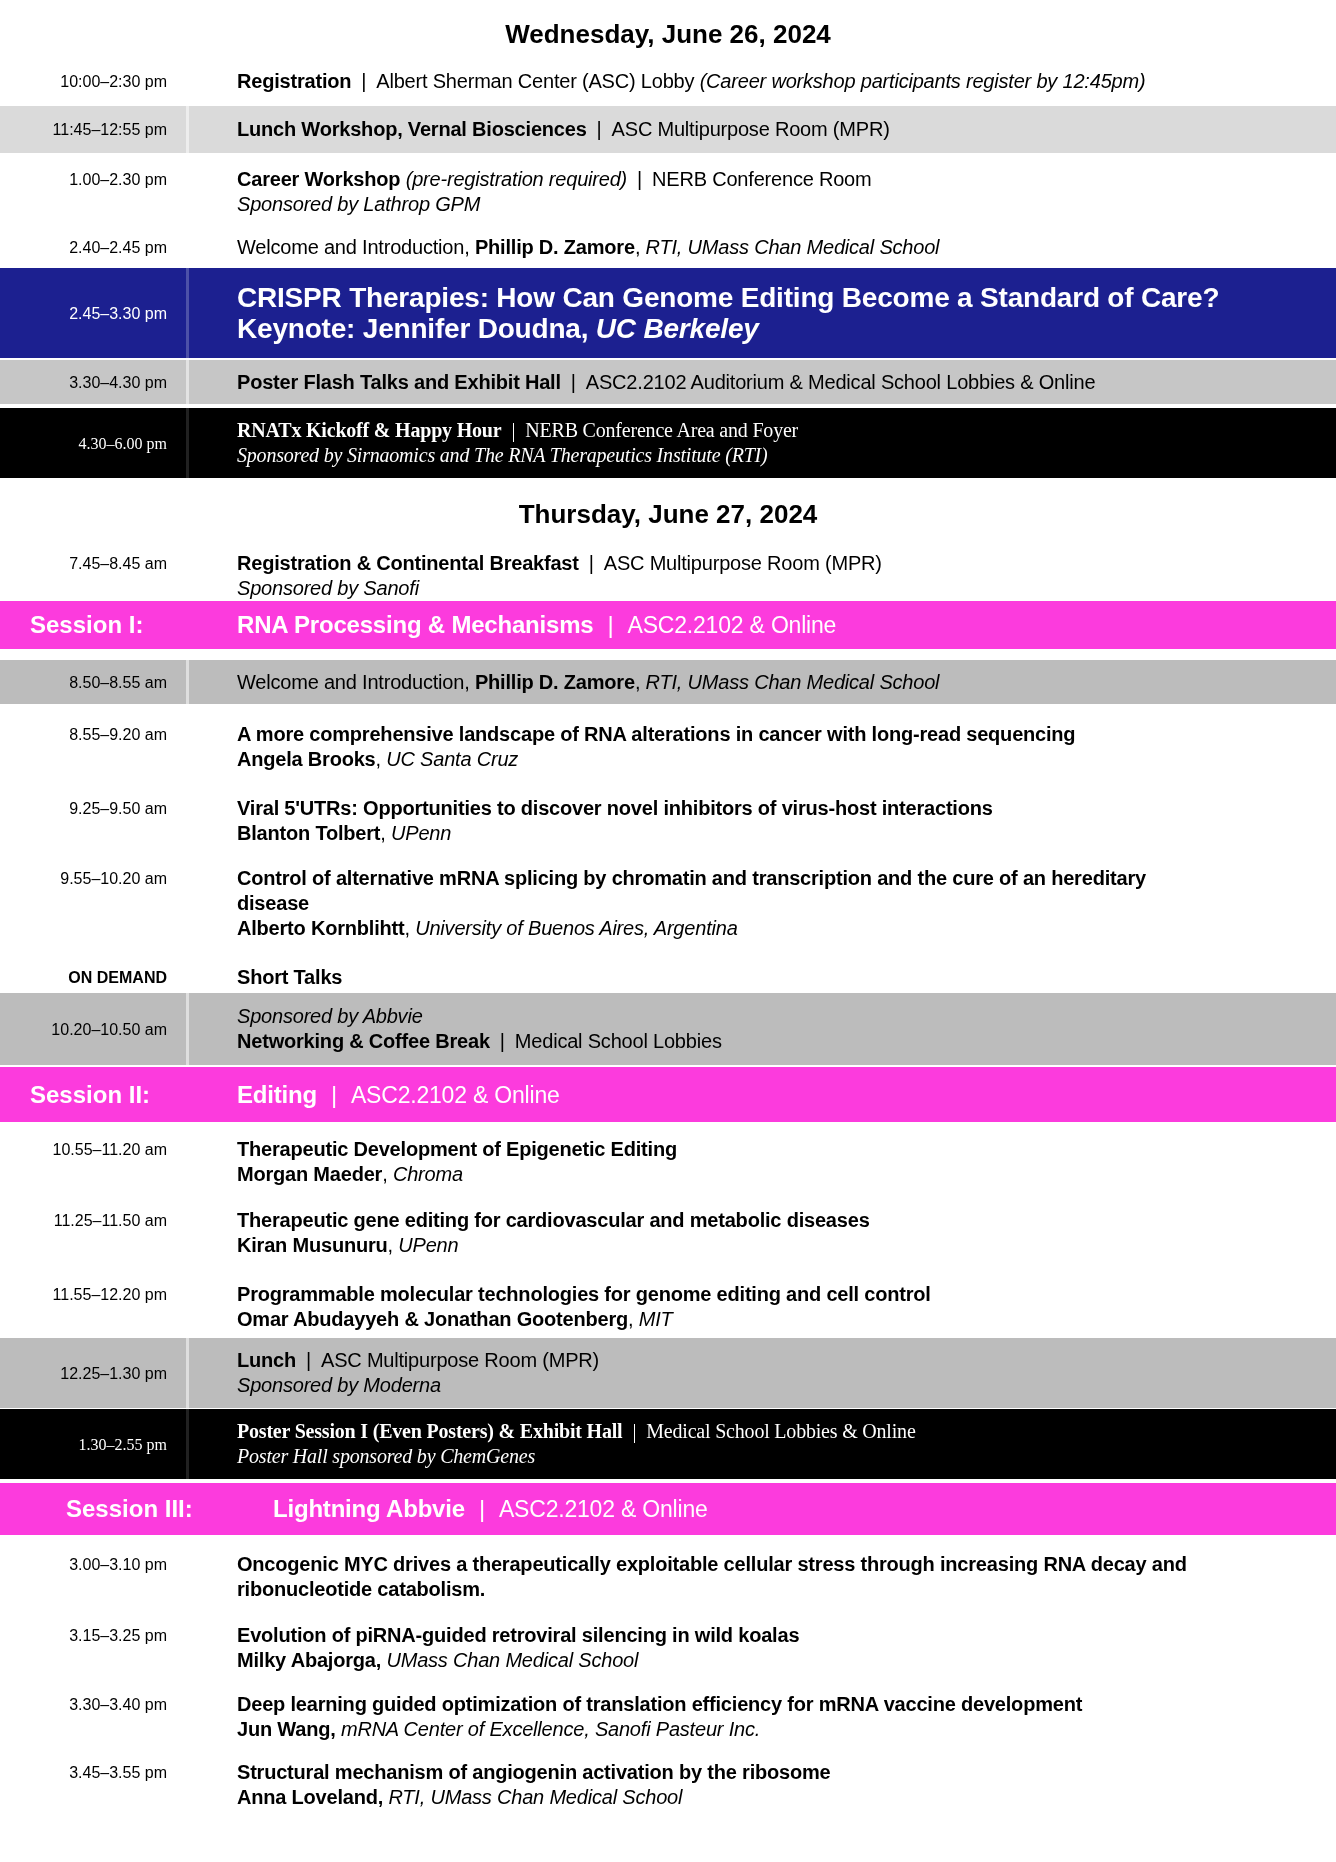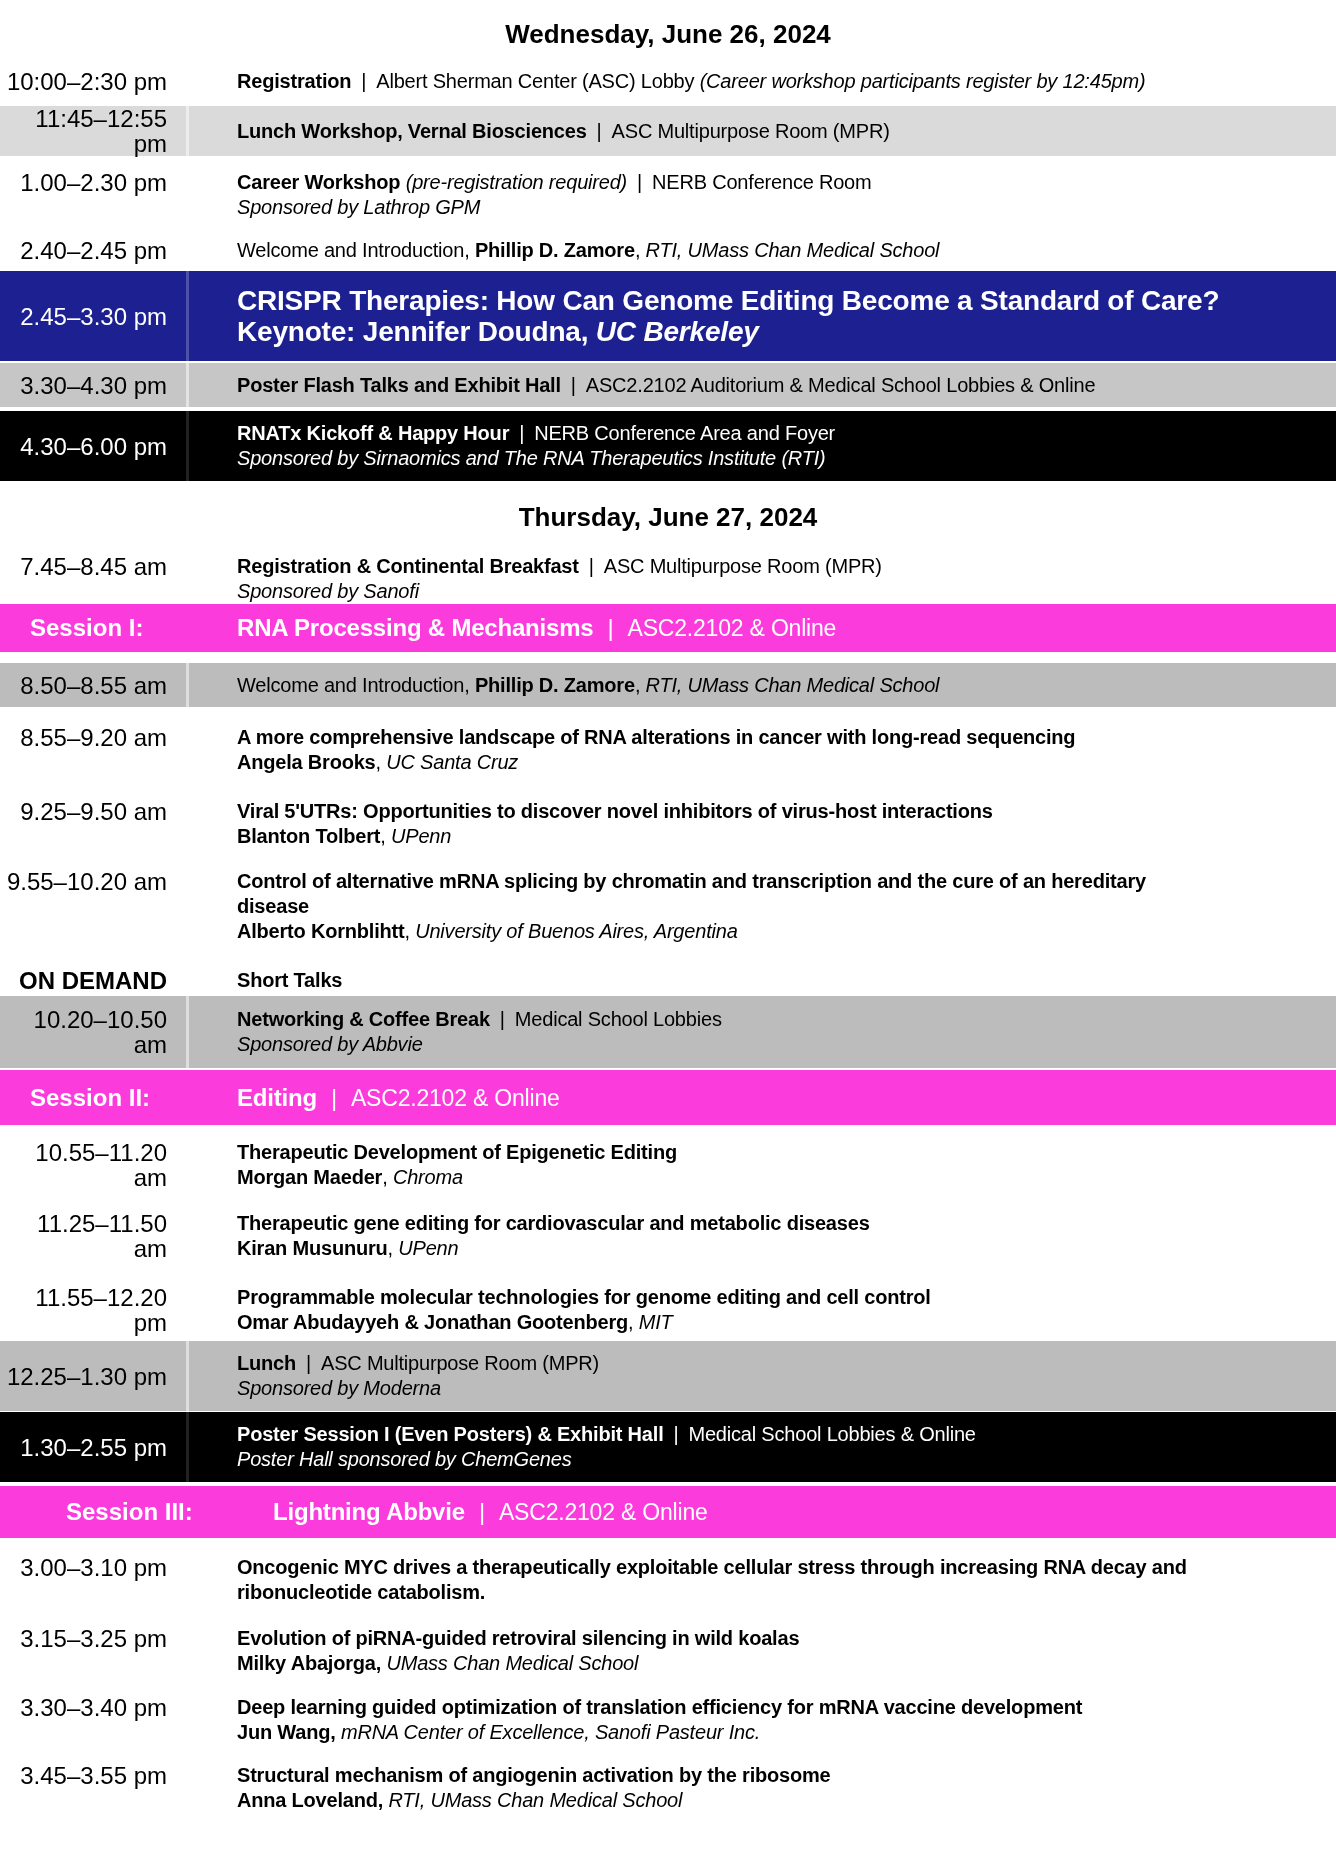--- a/index.html
+++ b/index.html
@@ -5,33 +5,33 @@
   html,body{margin:0;padding:0;background:#ffffff;}
   body{font-family:"Liberation Sans","DejaVu Sans",sans-serif;color:#000;}
   #page{width:1336px;height:1862px;overflow:hidden;position:relative;background:#fff;}
   .day-header{
     text-align:center;font-weight:700;font-size:26px;line-height:33px;height:33px;
   }
   .row{display:flex;position:relative;align-items:flex-start;box-sizing:border-box;}
   .row.gray,.row.blue,.row.black,.row.session{align-items:center;}
   .time{
     flex:0 0 187px;width:187px;box-sizing:border-box;text-align:right;
-    padding-right:20px;font-size:24px;line-height:25px;
+    padding-right:20px;font-size:16px;line-height:25px;
   }
   .time.tbold{font-weight:700;}
   .content{
     flex:1;box-sizing:border-box;padding-left:50px;padding-right:16px;
     font-size:20px;line-height:25px;letter-spacing:-0.2px;
   }
   .line{min-height:25px;}
   .divider{position:absolute;left:186px;top:0;bottom:0;width:3px;background:rgba(255,255,255,0.5);}
   .row.blue .divider{background:rgba(255,255,255,0.22);}
   .row.black .divider{background:rgba(255,255,255,0.13);}
   .row.blue{color:#fff;}
-  .row.black{color:#fff;}
+  .row.black{color:#fff;font-family:Liberation Serif, serif;}
   .row.blue .content{font-weight:700;font-size:28px;line-height:31px;letter-spacing:-0.2px;}
   .row.session{color:#fff;}
   .row.session .time{text-align:left;padding-left:30px;padding-right:0;font-weight:700;font-size:24px;line-height:28px;}
   .row.session .content{font-weight:700;font-size:24px;line-height:28px;}
   .row.session .loc{font-weight:400;font-size:23px;}
   span.b{font-weight:700;}
   span.i{font-style:italic;}
   span.sep{font-weight:400;font-style:normal;padding:0 10px;}
   .row.session span.sep{padding:0 14px;}
 </style>
@@ -133,22 +133,22 @@
     <div class="row white" style="margin-top: 24px;">
       <div class="time tbold">ON DEMAND</div>
       <div class="content">
         <div class="line"><span class="b">Short Talks</span></div>
       </div>
     </div>
     <div class="row gray" style="margin-top: 3px; min-height: 72px; background: rgb(188, 188, 188);">
       <div class="time">10.20–10.50 am</div>
       <div class="divider"></div>
       <div class="content">
+        <div class="line"><span class="i">Sponsored by Abbvie</span></div>
         <div class="line"><span class="b">Networking &amp; Coffee Break</span><span class="sep">|</span><span>Medical School Lobbies</span></div>
-        <div class="line"><span class="i">Sponsored by Abbvie</span></div>
       </div>
     </div>
     <div class="row session" style="margin-top: 2px; min-height: 55px; background: rgb(252, 59, 221);">
       <div class="time">Session II:</div>
       <div class="content"><span class="ttl">Editing</span><span class="sep">|</span><span class="loc">ASC2.2102 &amp; Online</span></div>
     </div>
     <div class="row white" style="margin-top: 15px;">
       <div class="time">10.55–11.20 am</div>
       <div class="content">
         <div class="line"><span class="b">Therapeutic Development of Epigenetic Editing</span></div>

